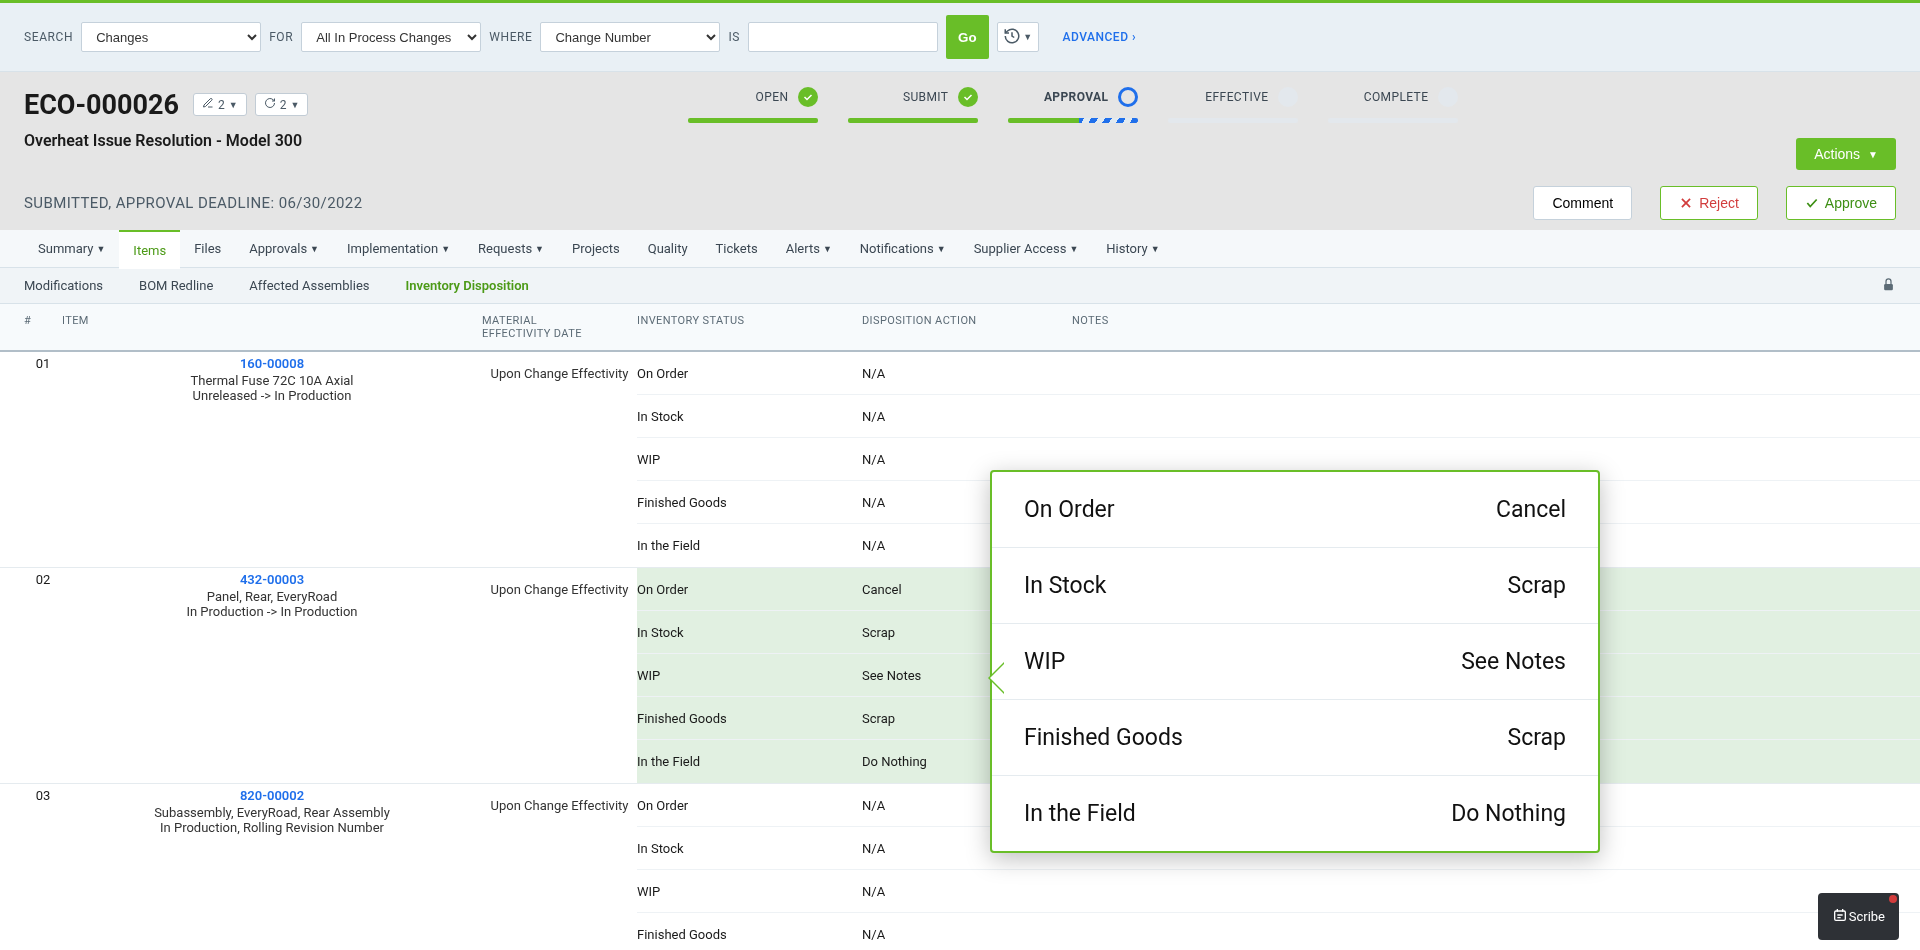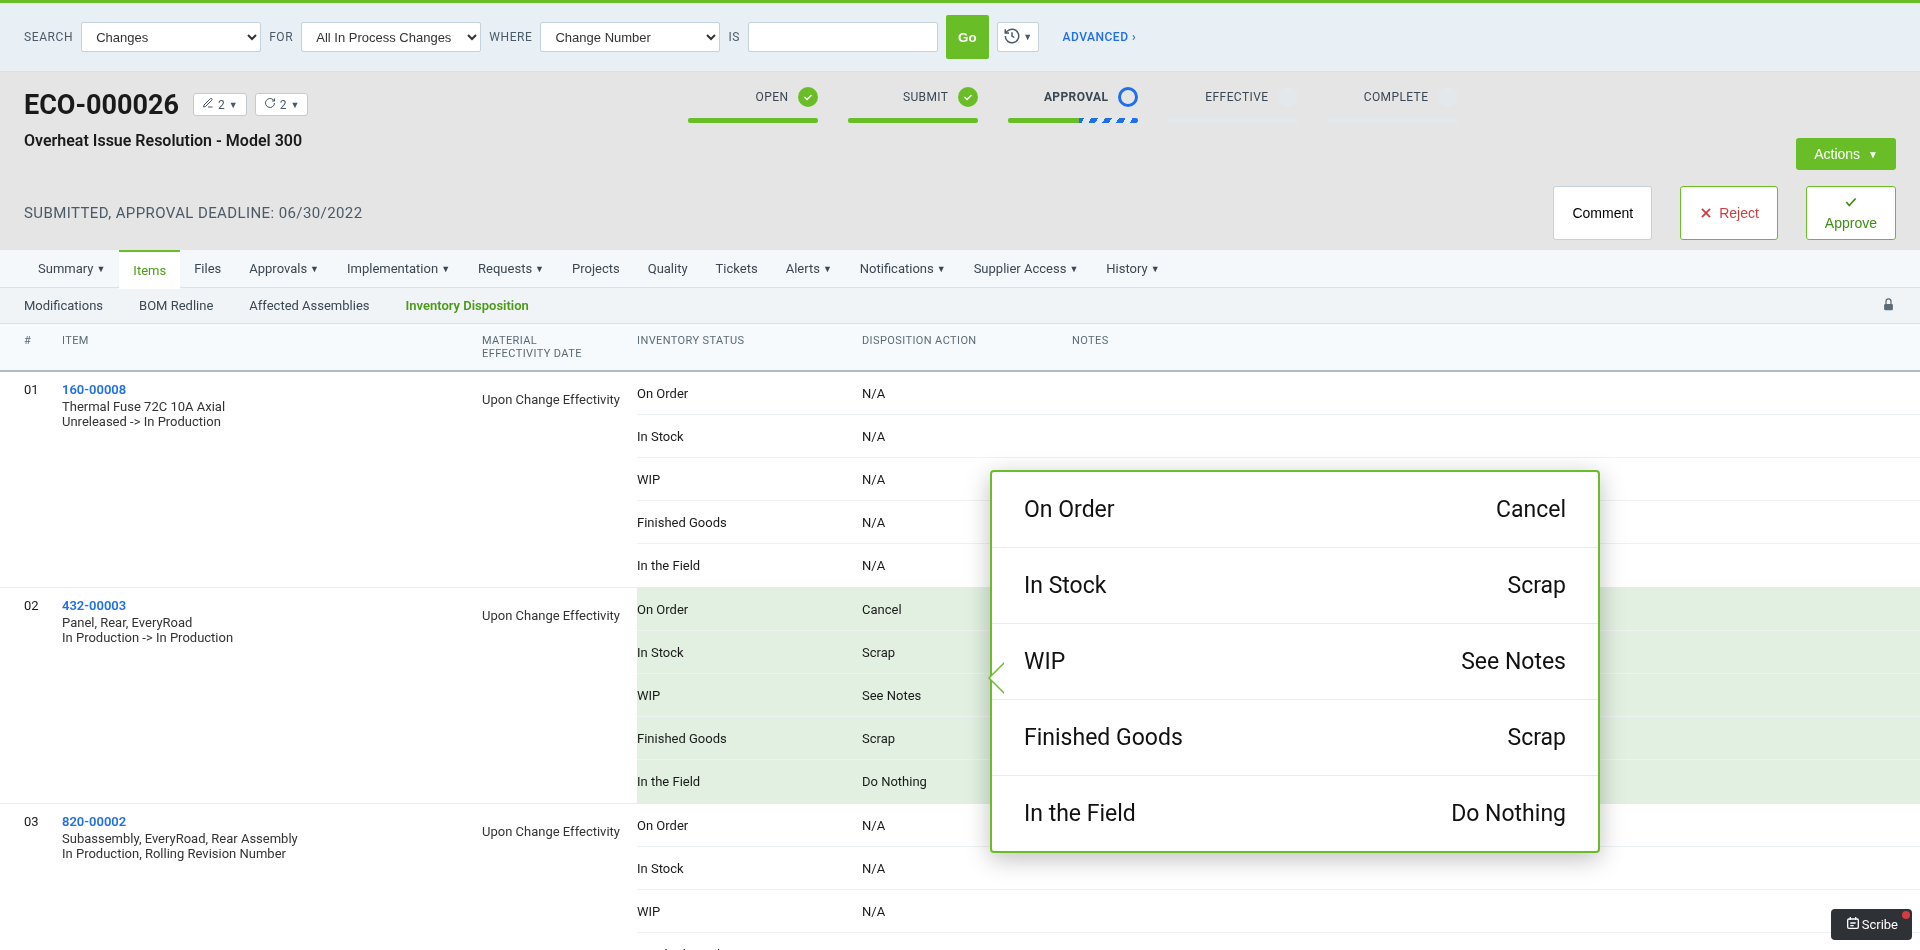--- a/index.html
+++ b/index.html
@@ -88,21 +88,21 @@
   }
   .deadline-row .deadline { font-size:15px; letter-spacing:0.4px; color:#4b5a66; }
   .right-actions { display:flex; gap:28px; }
   .sec-btn {
     border:1px solid #c5d1db; background:#fff; border-radius:3px;
     padding:8px 18px; font-size:14px; cursor:pointer;
     display:flex; align-items:center; gap:6px;
   }
   .sec-btn.reject { color:#d23c3c; border-color:#69be28;}
   .sec-btn.reject svg { stroke:#d23c3c;}
-  .sec-btn.approve { color:#3d8f14; border-color:#69be28;flex-direction:column;}
+  .sec-btn.approve { color:#3d8f14; border-color:#69be28;}
   .sec-btn.approve svg { stroke:#3d8f14;}
 
   
   .main-tabs {
     background:#f5f8fa; border-bottom:1px solid #d8e2e9; padding:0 24px;
     display:flex; align-items:center; height:38px;
   }
   .main-tabs .tab { padding:0 14px; height:40px; display:flex; align-items:center; color:#3b4752; cursor:pointer; font-size:13px;}
   .main-tabs .tab.active { color:#4c9a17; border-top:3px solid #69be28; background:#fff;}
   .main-tabs .tab .chev { margin-left:3px; font-size:9px;}
@@ -120,21 +120,21 @@
     display:flex; padding:10px 24px; font-size:11px; letter-spacing:0.4px; color:#5c6b76;
   }
   .col-num  { width:38px; flex:0 0 38px;}
   .col-item { width:420px; flex:0 0 420px;}
   .col-mat  { width:155px; flex:0 0 155px;}
   .col-inv  { width:225px; flex:0 0 225px;}
   .col-disp { width:210px; flex:0 0 210px;}
   .col-notes{ flex:1;}
 
   .item-block { display:flex; border-bottom:1px solid #e5ebef; }
-  .item-block .left-meta { display:flex; padding:10px 0 10px 24px;}
+  .item-block .left-meta { display:flex; padding:4px 0 10px 24px;text-align:center;}
   .item-block .rows { flex:1;}
   .item-num-link { color:#1f6feb; font-weight:600; cursor:pointer;}
   .item-desc { font-size:13px; color:#333; margin-top:2px;}
   .item-lifecycle { font-size:13px; color:#333; margin-top:0;}
   .mat-eff { font-size:13px; color:#333; padding-top:10px;}
   .sub-row {
     display:flex; height:43px; align-items:center; border-bottom:1px solid #eef2f5;
     padding-left: 0;
   }
   .sub-row:last-child { border-bottom:none;}
@@ -156,22 +156,22 @@
     border:15px solid transparent; border-right-color:#fff;
   }
   .callout-row {
     display:flex; justify-content:space-between; align-items:center;
     padding:24px 32px; font-size:23px; color:#111; border-bottom:1px solid #e5ebef;
   }
   .callout-row:last-child { border-bottom:none;}
 
   
   .scribe {
-    position:fixed; right:8px; bottom:10px;
-    background:#2e3136; color:#fff; padding:6px 14px; border-radius:4px;
+    position:fixed; right:21px; bottom:10px;
+    background:#2e3136; color:#fff; padding:14px 14px; border-radius:4px;
     display:flex; align-items:center; gap:1px; font-size:13px; cursor:pointer;
   }
   .scribe .dot { width:8px; height:8px; border-radius:50%; background:#d23c3c; position:absolute; right:2px; top:2px;}
 </style>
 </head>
 <body>
 
 <div class="top-green-bar"></div>
 
 <div class="search-bar">

